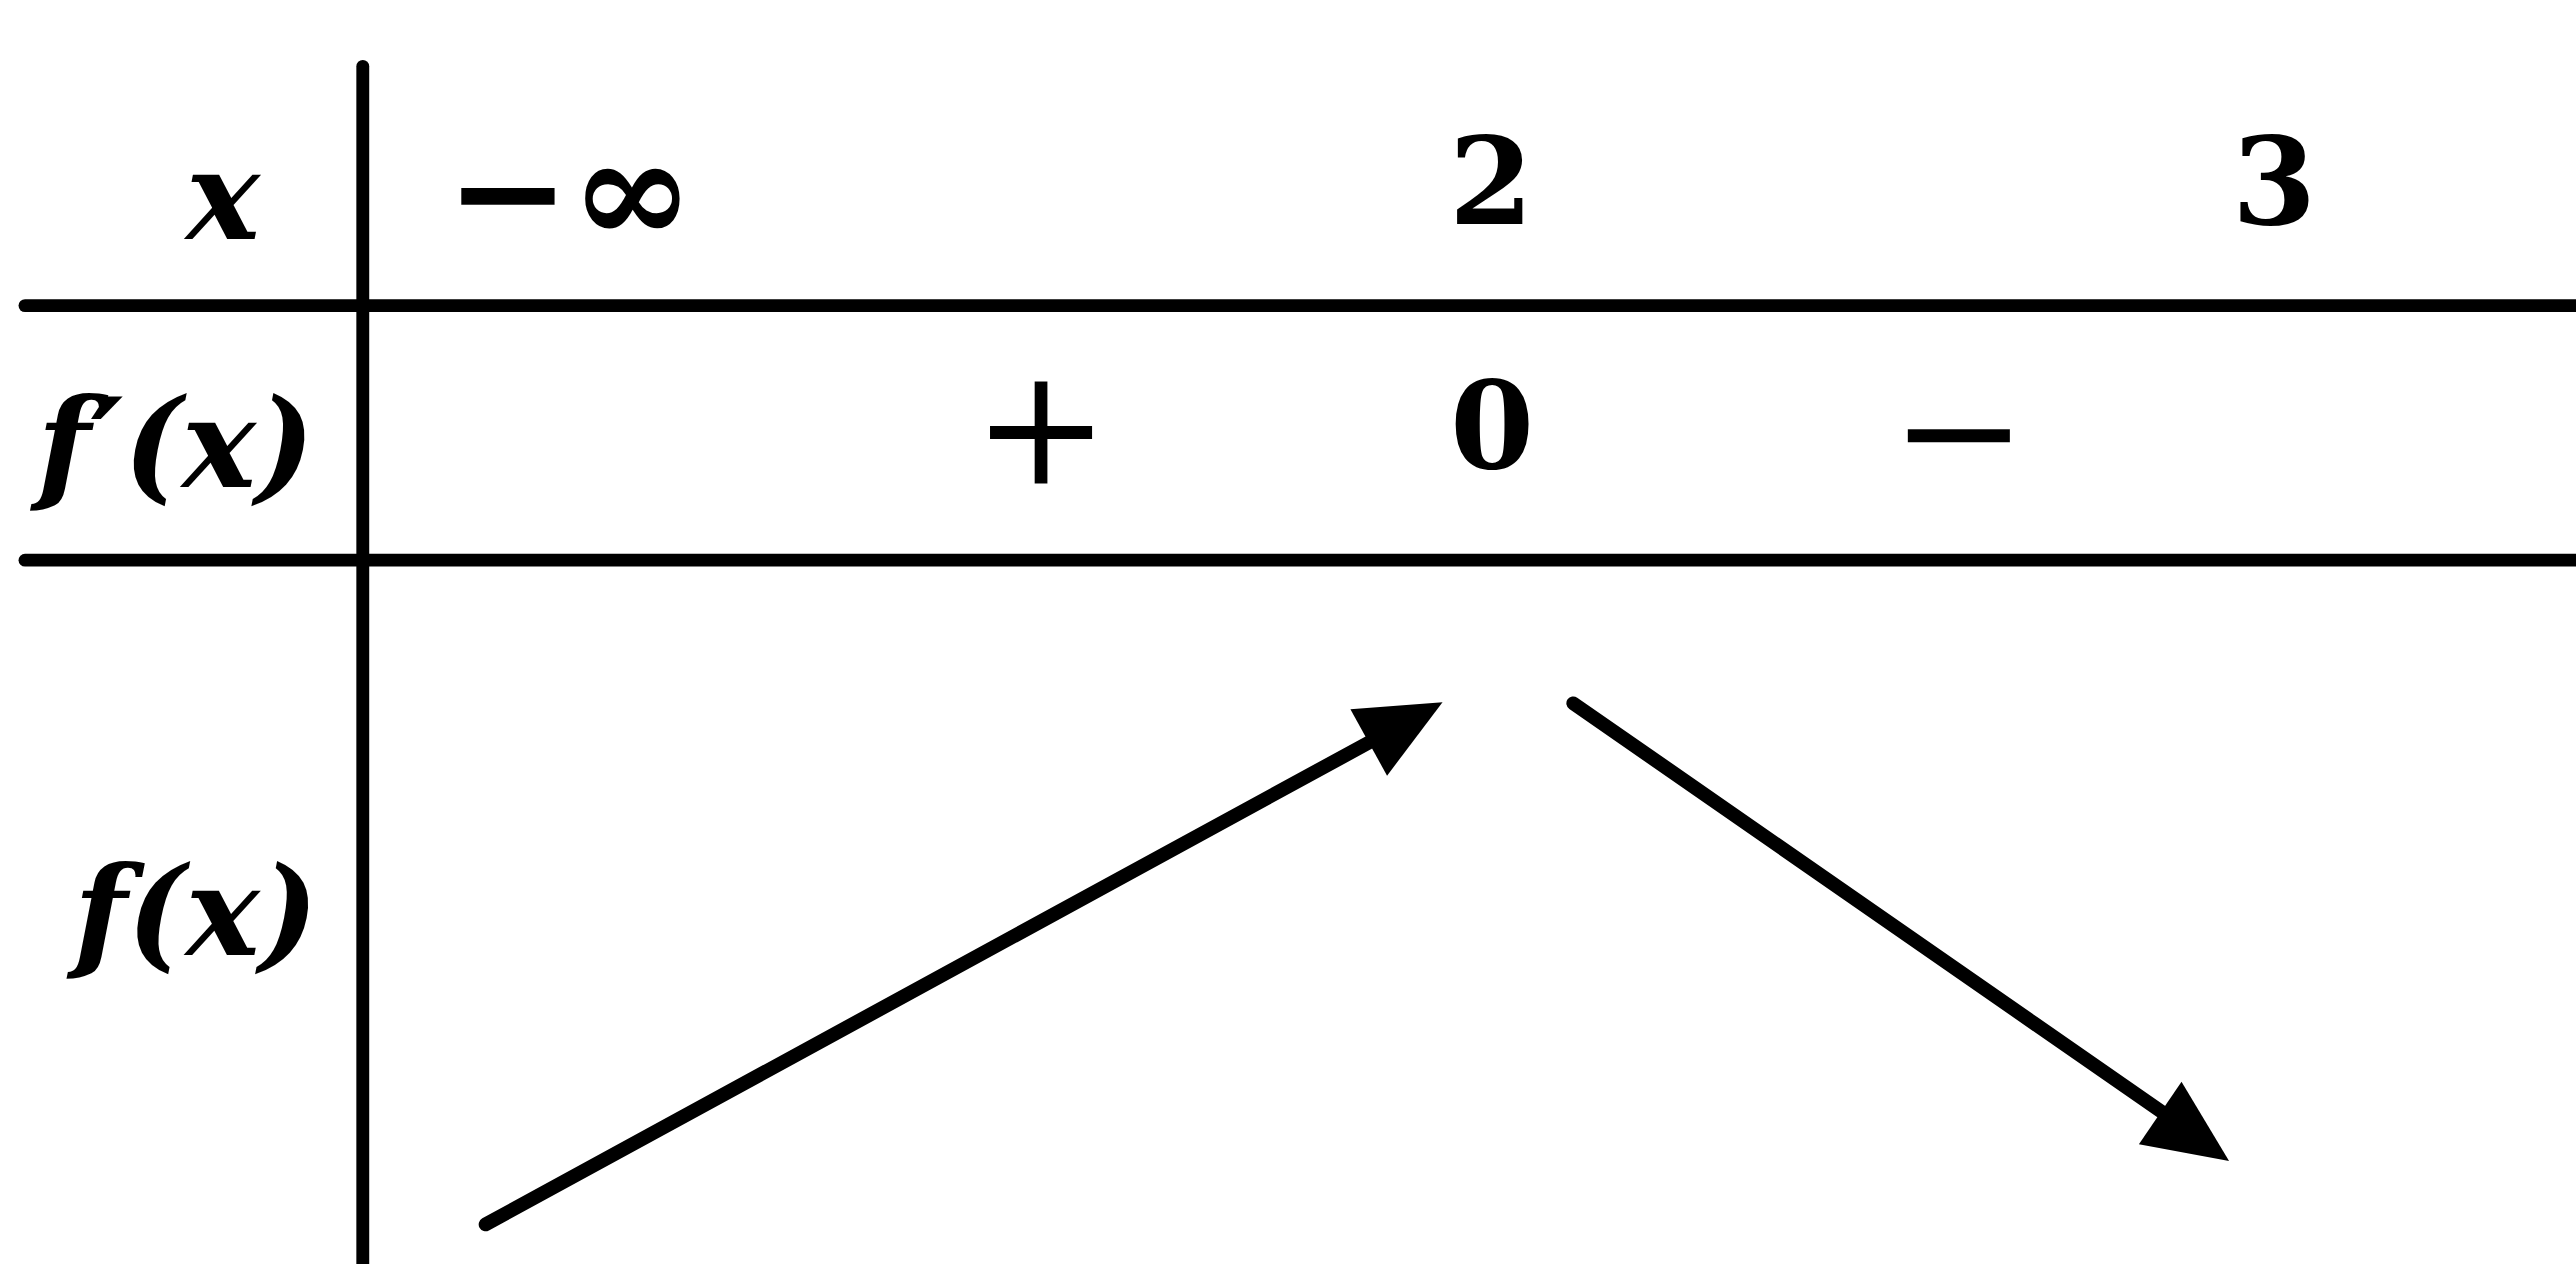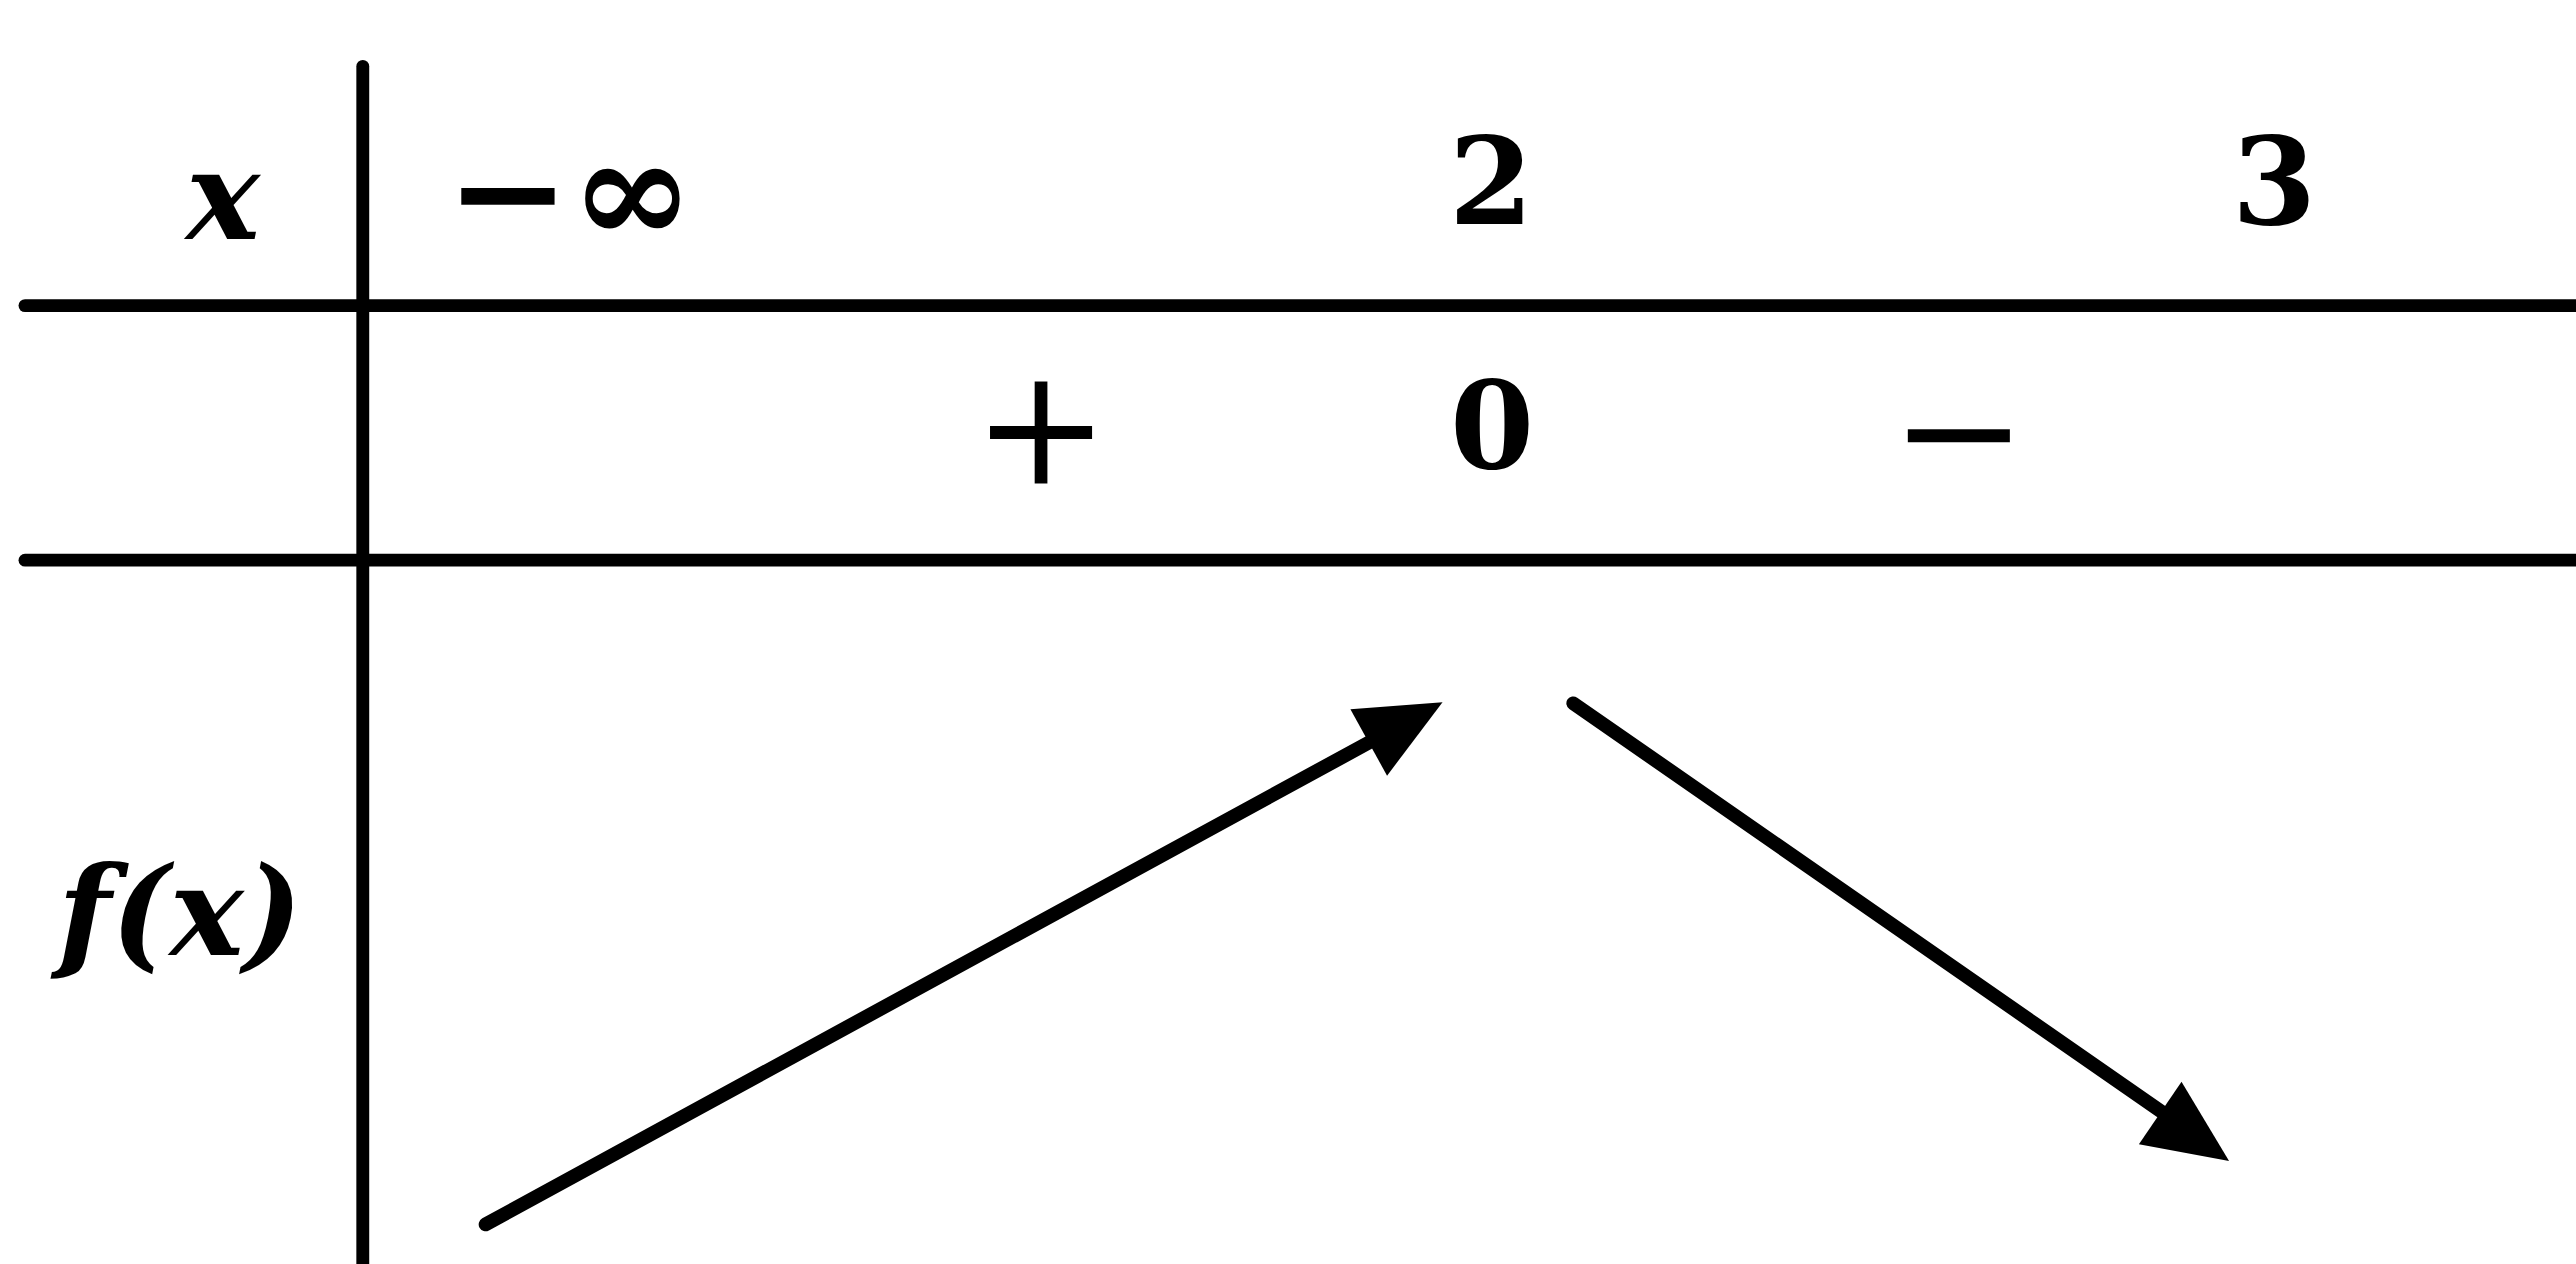--- a/index.html
+++ b/index.html
@@ -45,20 +45,21 @@
       <line x1="1588" y1="710" x2="2190" y2="1128" stroke-width="14" stroke-linecap="round"></line>
       <polygon points="2250,1172 2159,1155 2202,1092" fill="currentColor" stroke="none"></polygon>
     </g>
   </svg>
 
   <div class="t math-it" style="left:223px; top:196px;">x</div>
   <div class="t inf" style="left:570px; top:190px;">−∞</div>
   <div class="t num" style="left:1491px; top:181px;">2</div>
   <div class="t num" style="left:2274px; top:181px;">3</div>
 
+  <div class="t math-it" style="left:176px; top:444px;">f′(x)</div>
   <div class="t sign" style="left:1041px; top:427px;">+</div>
   <div class="t num" style="left:1492px; top:425px;">0</div>
   <div class="t sign" style="left:1959px; top:430px;">−</div>
 
-  <div class="t math-it" style="left:180px; top:912px;">f(x)</div>
+  <div class="t math-it" style="left:196px; top:912px;">f(x)</div>
 
 </div>
 
 
 </body></html>

